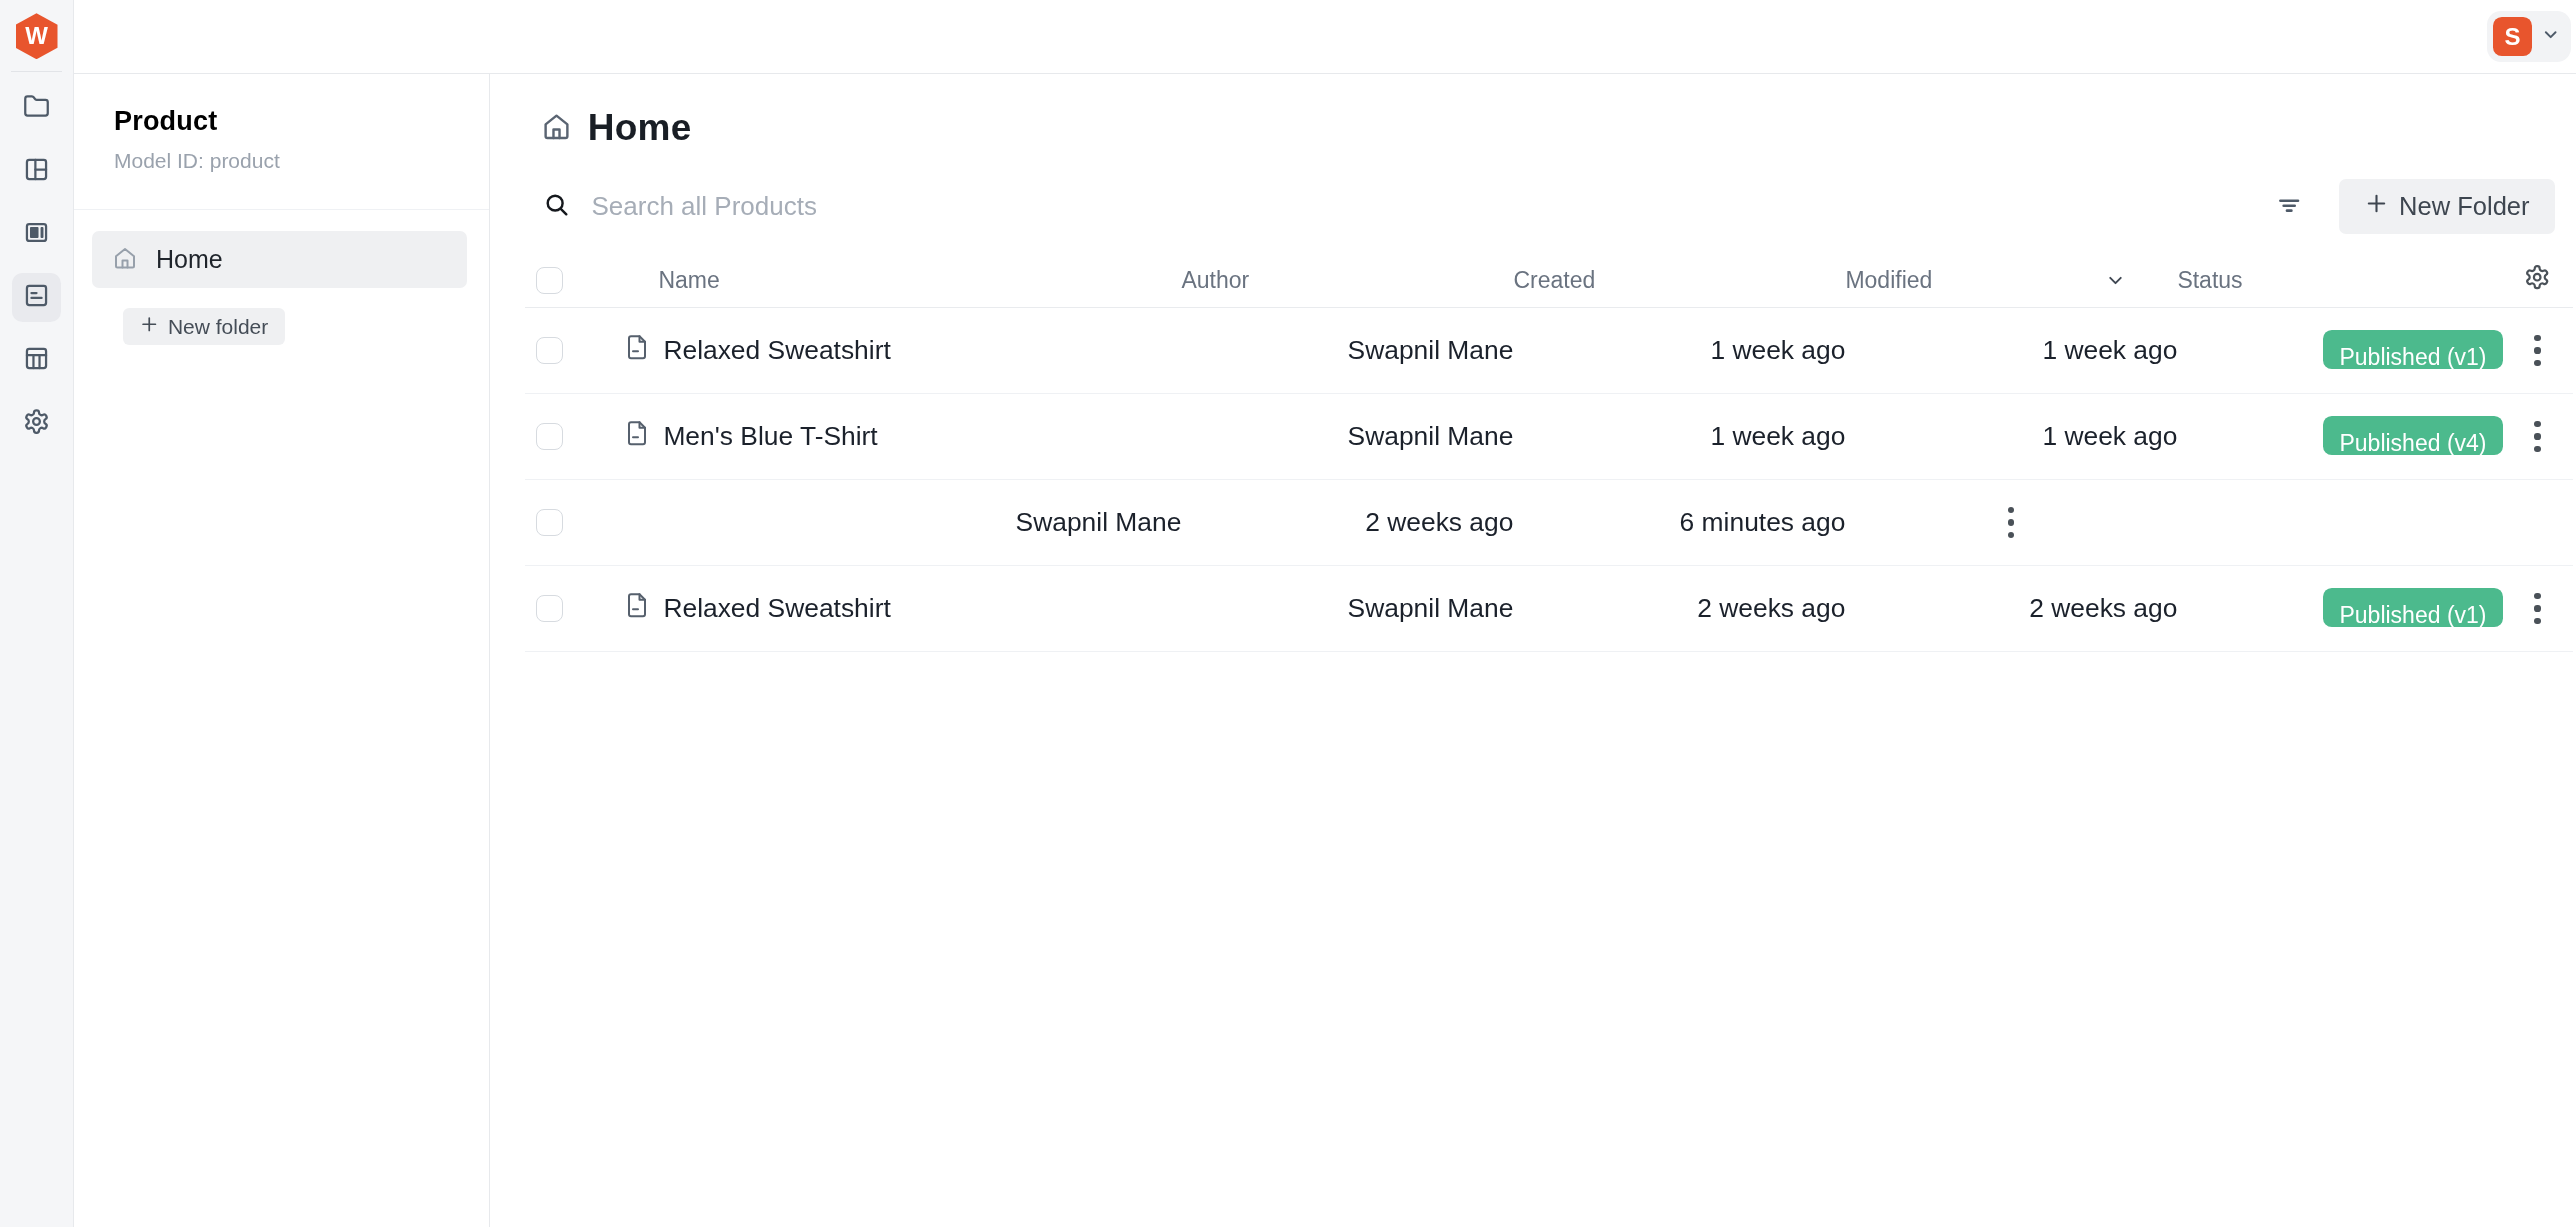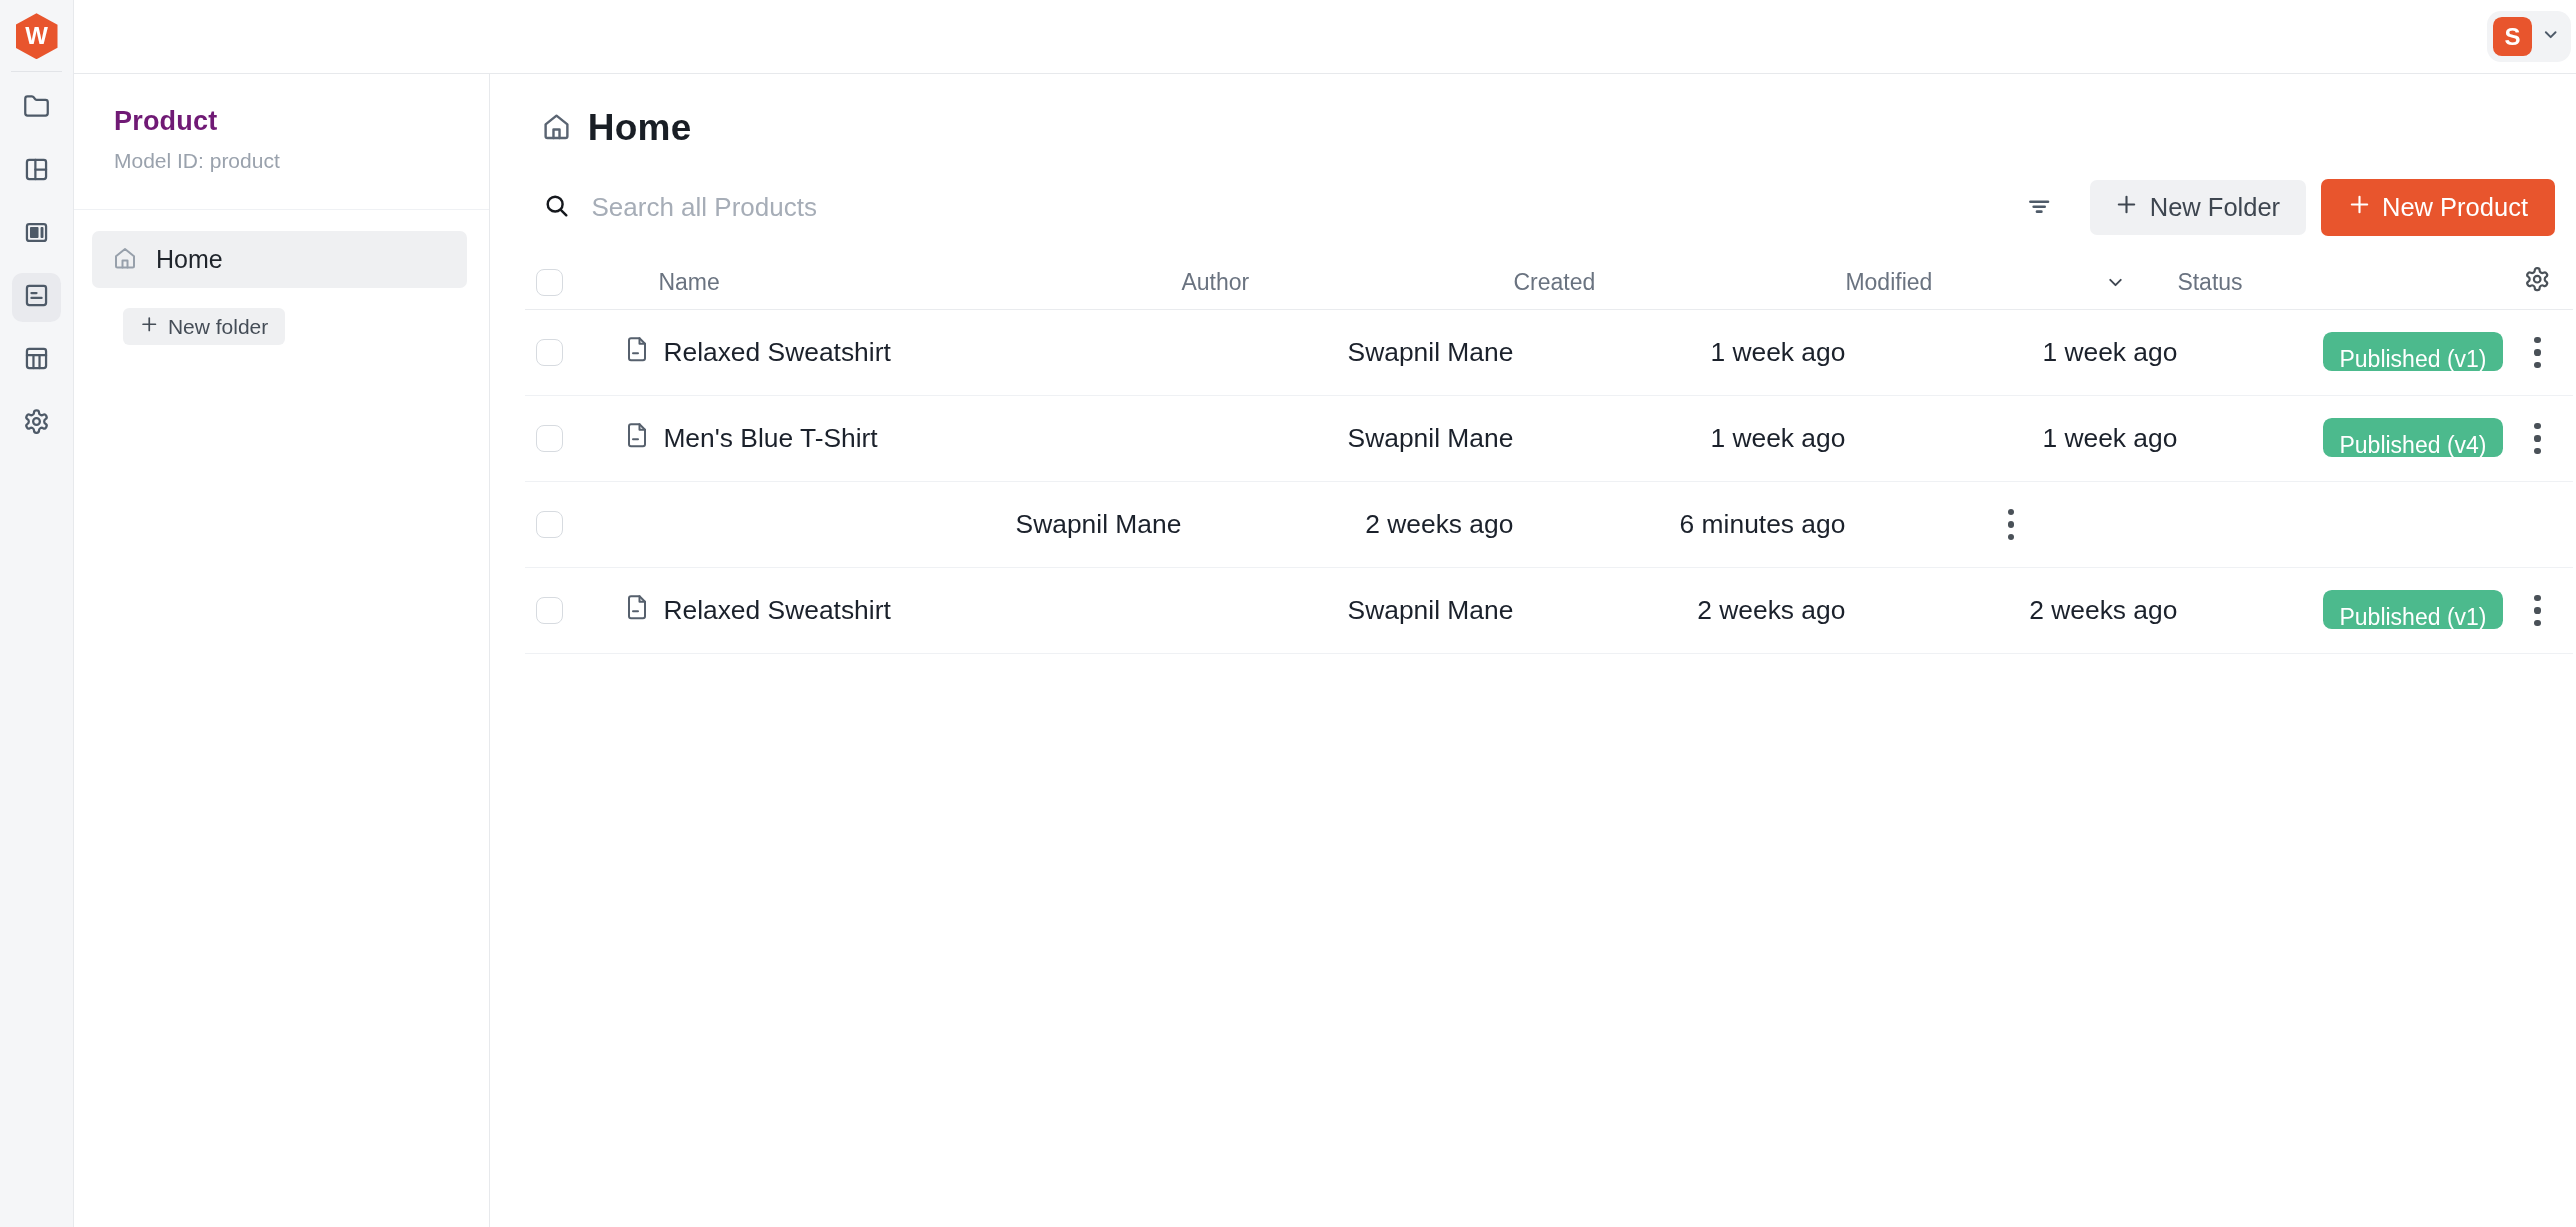--- a/index.html
+++ b/index.html
@@ -41,21 +41,21 @@
   .user-pill{height:51px;background:#f2f3f5;border-radius:14px;display:flex;
     align-items:center;gap:8.8px;padding:0 10.6px 0 6.2px;cursor:pointer;}
   .avatar{width:39px;height:39px;border-radius:8.8px;background:var(--accent);
     color:#fff;font-weight:bold;font-size:24px;display:flex;align-items:center;justify-content:center;}
   .user-pill svg{width:19.4px;height:19.4px;stroke:var(--icon-slate);stroke-width:2.4;fill:none;
     stroke-linecap:round;stroke-linejoin:round;}
 
   
   .sidebar{grid-row:2;grid-column:2;background:#fff;border-right:0.9px solid var(--border);}
   .side-head{padding:32px 26.4px 0 40px;height:136px;border-bottom:0.9px solid var(--row-border);}
-  .side-title{font-size:27px;font-weight:bold;color:#701a75;letter-spacing:0.2px;}
+  .side-title{font-size:27px;font-weight:bold;color:#000000;letter-spacing:0.2px;}
   .side-sub{font-size:21px;color:var(--muted);margin-top:12.3px;}
   .side-nav-item{margin:21px 22px 0 17.6px;height:57px;border-radius:7px;background:#eff0f2;
     display:flex;align-items:center;gap:19.4px;padding-left:21px;cursor:pointer;}
   .side-nav-item svg{width:24px;height:24px;stroke:#97a0ab;stroke-width:2;fill:none;
     stroke-linecap:round;stroke-linejoin:round;}
   .side-nav-label{font-size:25px;color:#1f242b;}
   .new-folder-btn{margin:20px 0 0 49px;height:37px;border-radius:6.2px;background:#eff0f2;
     display:inline-flex;align-items:center;gap:9.7px;padding:0 16.7px;cursor:pointer;border:none;}
   .new-folder-btn svg{width:18.5px;height:18.5px;stroke:#454d57;stroke-width:2.2;fill:none;stroke-linecap:round;}
   .new-folder-btn span{font-size:21px;color:#454d57;}
@@ -218,27 +218,20 @@
               <line x1="10" y1="17" x2="14" y2="17"></line>
             </svg></span>
       </div>
       <button class="btn btn-folder">
         <span><svg viewBox="0 0 24 24">
               <line x1="12" y1="4" x2="12" y2="20"></line>
               <line x1="4" y1="12" x2="20" y2="12"></line>
             </svg></span>
         <span>New Folder</span>
       </button>
-      <button class="btn btn-product">
-        <span><svg viewBox="0 0 24 24">
-              <line x1="12" y1="4" x2="12" y2="20"></line>
-              <line x1="4" y1="12" x2="20" y2="12"></line>
-            </svg></span>
-        <span>New Product</span>
-      </button>
     </div>
 
     <div class="table">
 
       <div class="tr thead">
         <div>
             <div class="checkbox"></div>
           </div>
         <div class="col-name">Name</div>
         <div>Author</div>

